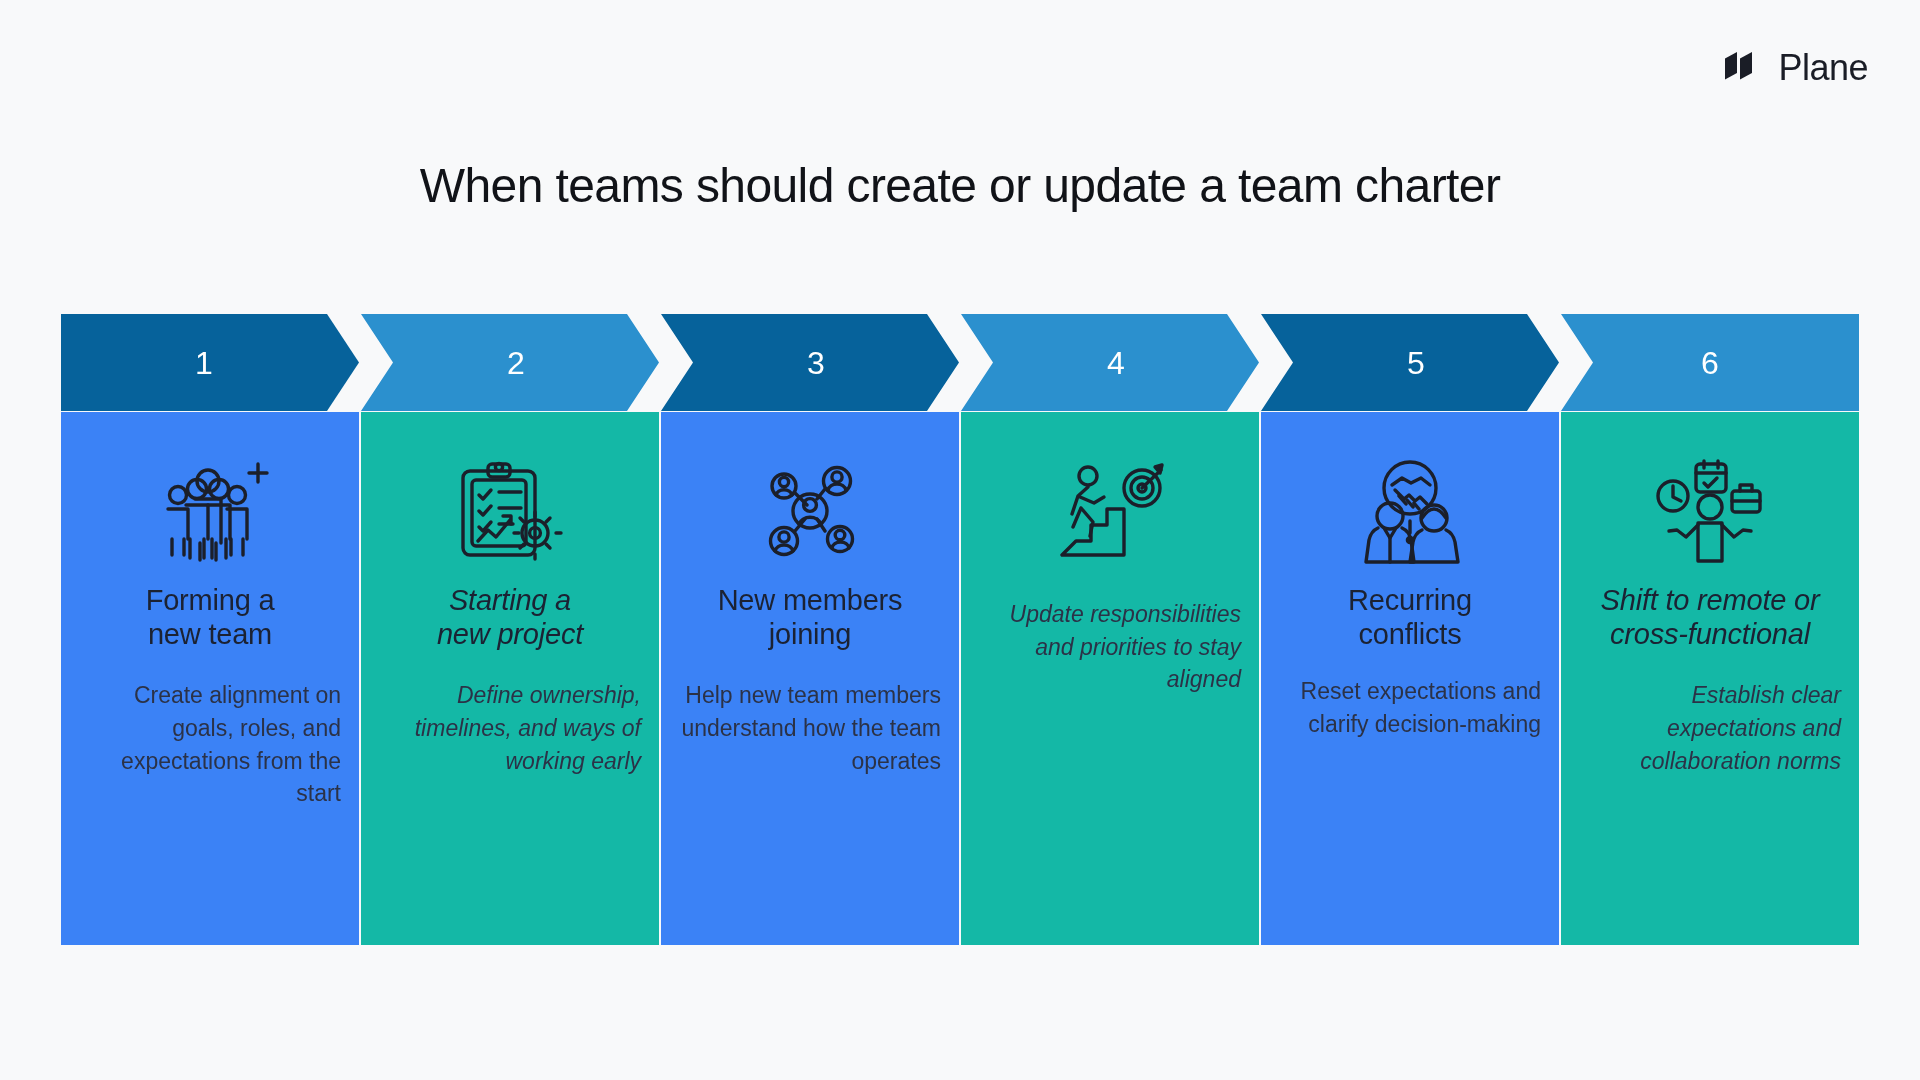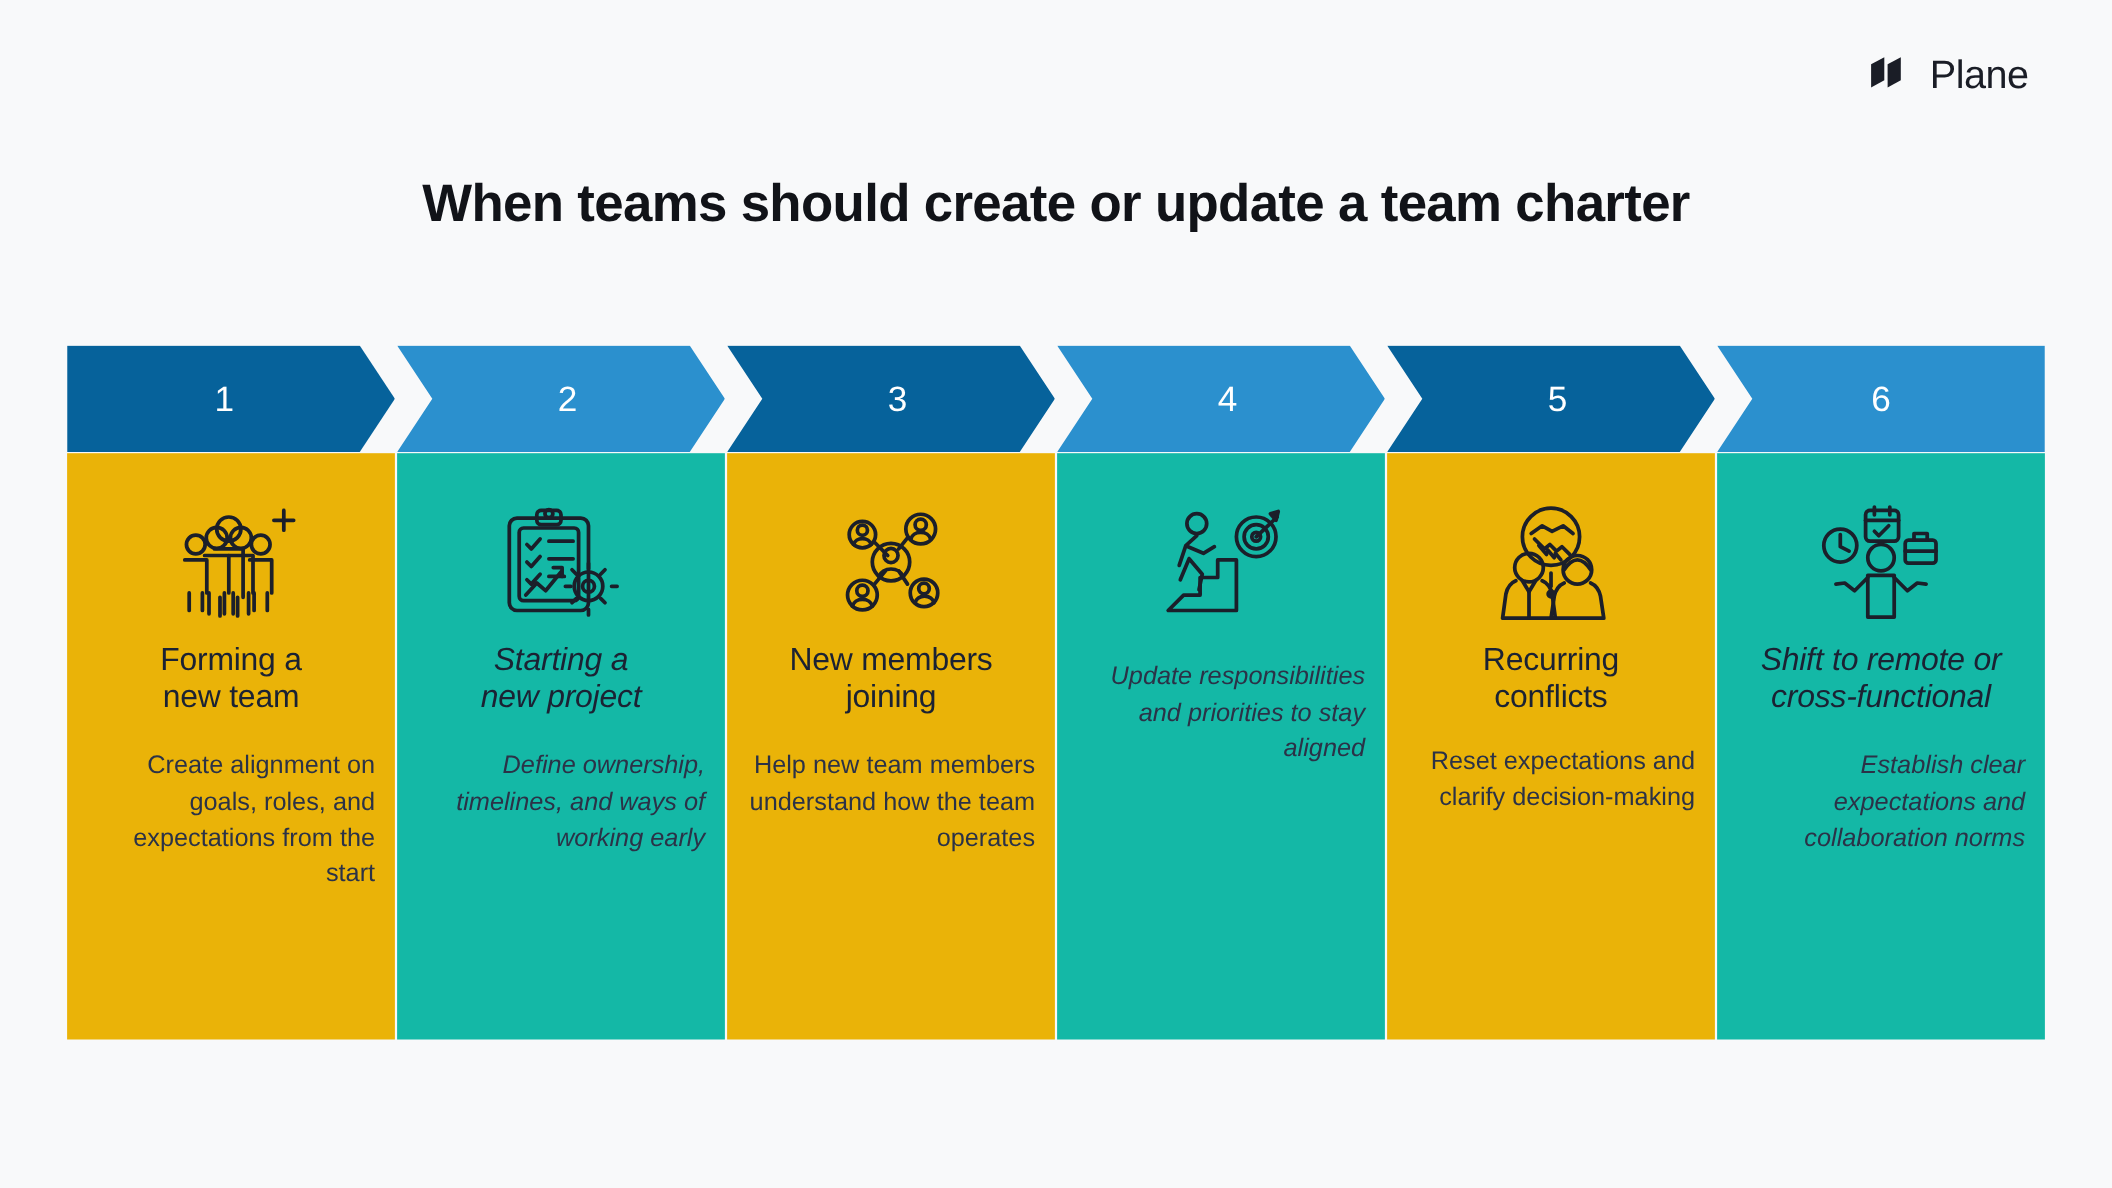--- a/index.html
+++ b/index.html
@@ -16,21 +16,21 @@
     position: relative;
     width: 1920px;
     height: 1080px;
     background: #f8f9fa;
   }
 
   
   .brand {
     position: absolute;
     top: 50px;
-    right: 76px;
+    right: 52px;
     display: flex;
     align-items: center;
     gap: 12px;
   }
   .brand-mark { display: block; }
   .brand-name {
     font-size: 36px;
     font-weight: 400;
     color: #1a1d26;
     letter-spacing: -0.5px;
@@ -38,21 +38,21 @@
   }
 
   
   .title {
     position: absolute;
     top: 158px;
     left: 0;
     width: 1920px;
     text-align: center;
     font-size: 48px;
-    font-weight: 700;
+    font-weight: 400;
     color: #111318;
     letter-spacing: -0.6px;
   }
 
   
   .band {
     position: absolute;
     top: 314px;
     left: 61px;
     width: 1798px;
@@ -101,21 +101,21 @@
     position: absolute;
     top: 412px;
     left: 61px;
     width: 1798px;
     height: 533px;
     display: flex;
   }
   .card {
     position: relative;
     flex: 1 1 0;
-    background: #eab308;
+    background: #3b82f6;
     margin-right: 2px;
     padding: 40px 18px 0 18px;
     display: flex;
     flex-direction: column;
     align-items: center;
   }
   .card:last-child { margin-right: 0; }
   .card-alt { background: #14b8a6; font-style: italic; }
 
   .icon-wrap {

